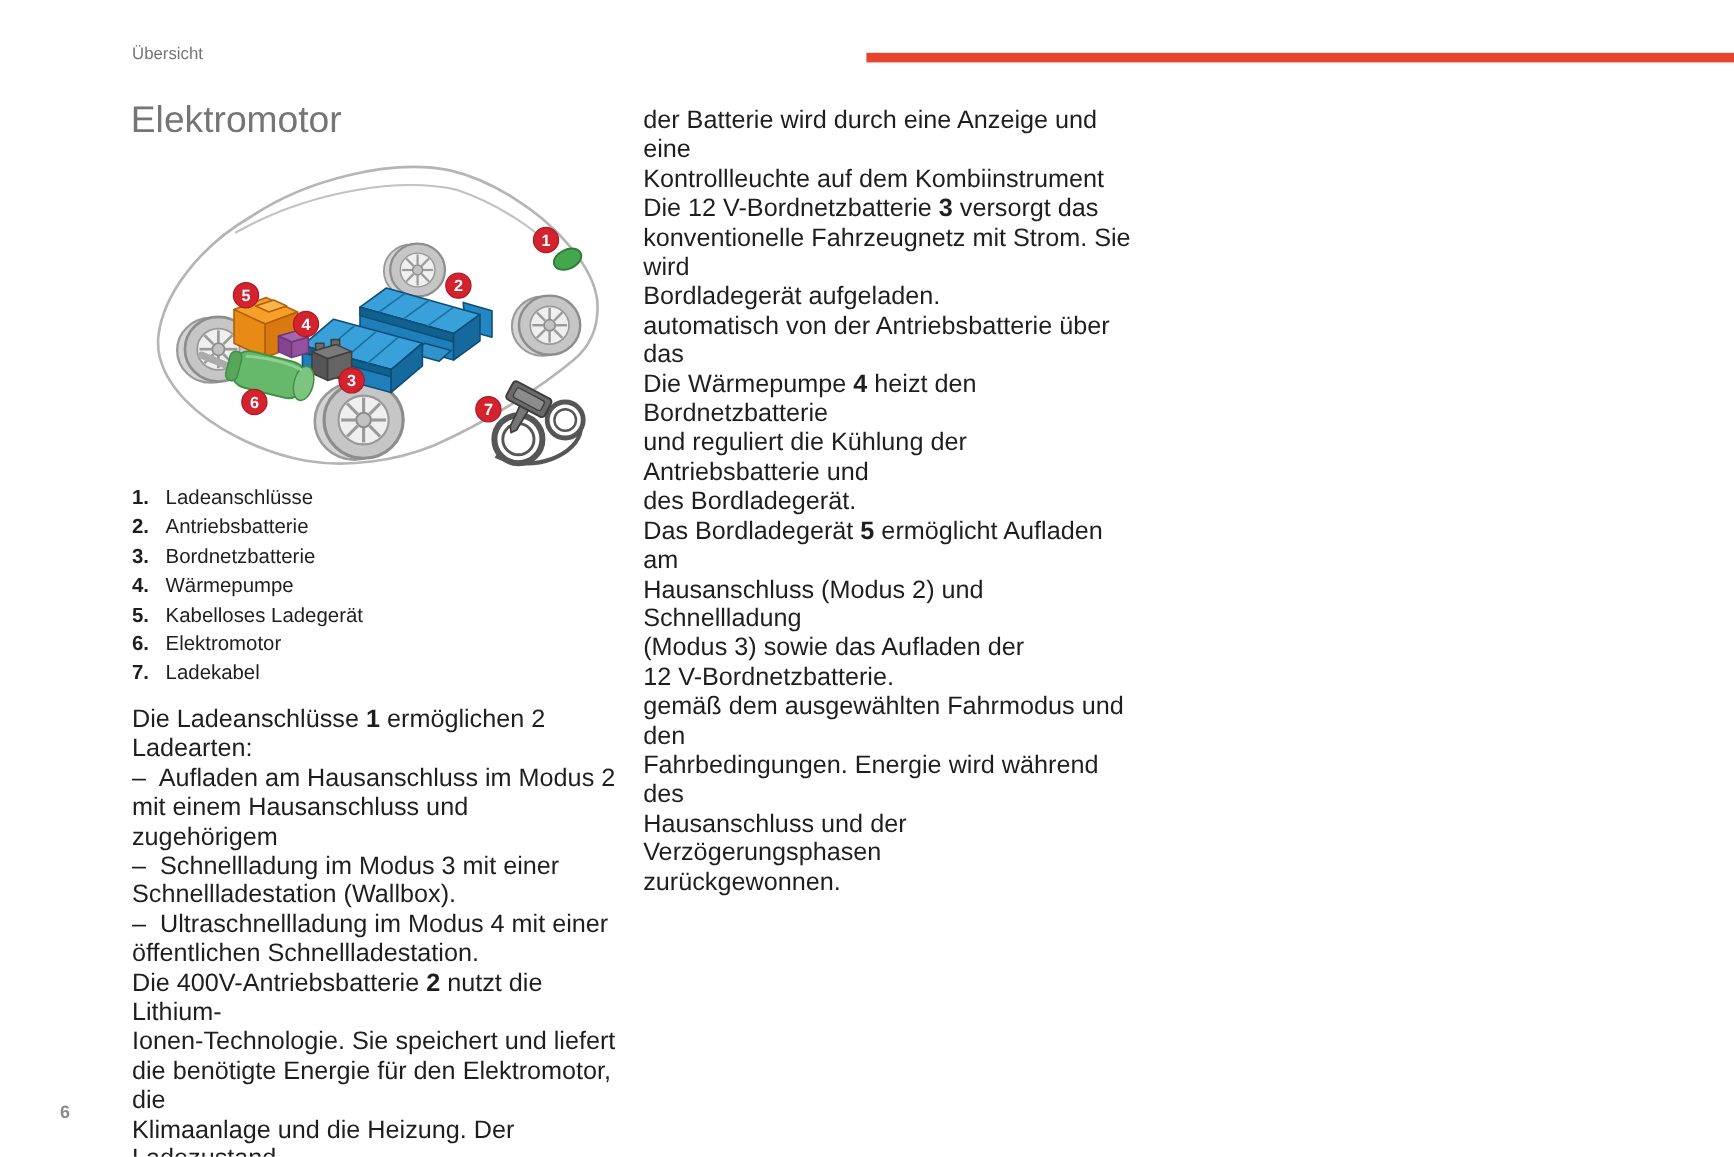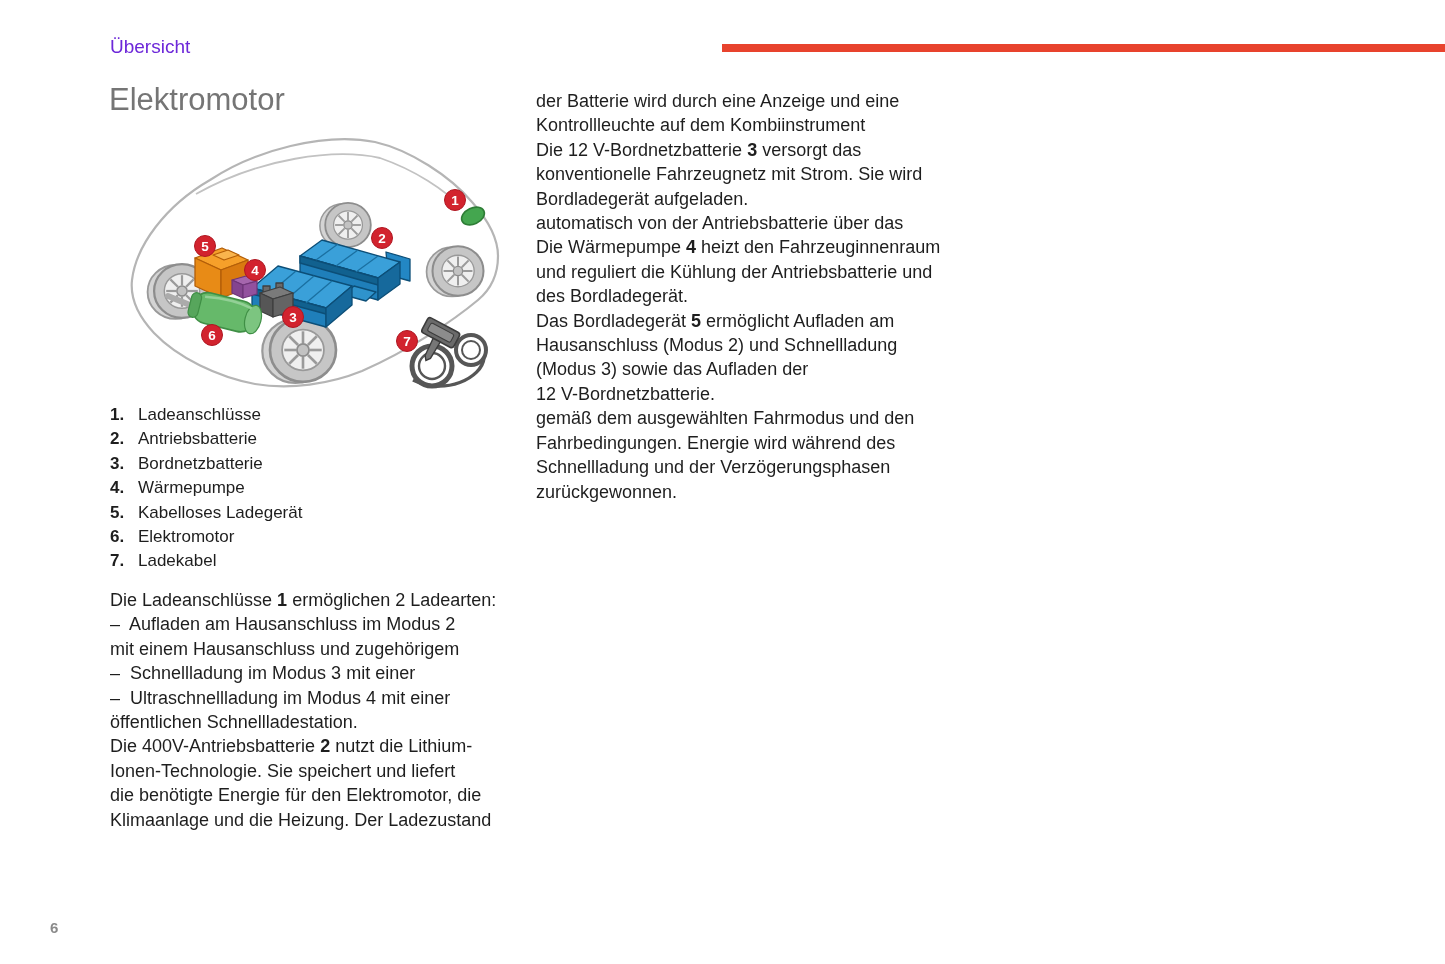--- a/index.html
+++ b/index.html
@@ -1,28 +1,28 @@
 <!DOCTYPE html>
 <html><head>
 <meta charset="utf-8">
 <style>
   html,body{margin:0;padding:0;}
   body{
     width:1445px;height:964px;background:#ffffff;position:relative;overflow:hidden;
     font-family:"Liberation Sans", sans-serif;color:#1e1e1e;
   }
-  .header-label{position:absolute;left:110px;top:36px;font-size:19px;color:#6d28d9;}
+  .header-label{position:absolute;left:110px;top:36px;font-size:14px;color:#737373;}
   .red-bar{position:absolute;left:722px;top:44px;width:723px;height:8px;background:#e8432d;}
   .page-title{position:absolute;left:109px;top:82px;font-size:31px;font-weight:400;color:#757575;}
   .diagram{position:absolute;left:110px;top:128px;width:400px;height:272px;}
   .diagram svg{display:block;width:400px;height:272px;}
   .legend{position:absolute;left:110px;top:405px;font-size:17px;}
   .legend-item{display:flex;height:24.4px;align-items:baseline;}
   .legend-num{font-weight:bold;width:28px;flex:0 0 28px;}
-  .col{position:absolute;font-size:18px;line-height:24.4px;}
+  .col{position:absolute;font-size:21px;line-height:24.4px;}
   .col-left{left:110px;top:588px;width:405px;}
   .col-right{left:536px;top:89px;width:415px;}
   .textline{white-space:pre-wrap;}
   .page-number{position:absolute;left:50px;top:919px;font-size:15px;font-weight:bold;color:#8a8a8a;}
 </style>
 </head>
 <body>
 
 <div class="header-label">Übersicht</div>
 <div class="red-bar"></div>
@@ -185,40 +185,41 @@
       <span class="legend-num">7.</span>
       <span>Ladekabel</span>
     </div>
   </div>
 
 <div class="col col-left">
     <div class="textline"><span>Die Ladeanschlüsse </span><b>1</b><span> ermöglichen 2 Ladearten:</span></div>
     <div class="textline"><span>–&nbsp; Aufladen am Hausanschluss im Modus 2</span></div>
     <div class="textline"><span>mit einem Hausanschluss und zugehörigem</span></div>
     <div class="textline"><span>–&nbsp; Schnellladung im Modus 3 mit einer</span></div>
+    <div class="textline"><span>Schnellladestation (Wallbox).</span></div>
     <div class="textline"><span>–&nbsp; Ultraschnellladung im Modus 4 mit einer</span></div>
     <div class="textline"><span>öffentlichen Schnellladestation.</span></div>
     <div class="textline"><span>Die 400V-Antriebsbatterie </span><b>2</b><span> nutzt die Lithium-</span></div>
     <div class="textline"><span>Ionen-Technologie. Sie speichert und liefert</span></div>
     <div class="textline"><span>die benötigte Energie für den Elektromotor, die</span></div>
     <div class="textline"><span>Klimaanlage und die Heizung. Der Ladezustand</span></div>
   </div>
 <div class="col col-right">
     <div class="textline"><span>der Batterie wird durch eine Anzeige und eine</span></div>
     <div class="textline"><span>Kontrollleuchte auf dem Kombiinstrument</span></div>
     <div class="textline"><span>Die 12 V-Bordnetzbatterie </span><b>3</b><span> versorgt das</span></div>
     <div class="textline"><span>konventionelle Fahrzeugnetz mit Strom. Sie wird</span></div>
     <div class="textline"><span>Bordladegerät aufgeladen.</span></div>
     <div class="textline"><span>automatisch von der Antriebsbatterie über das</span></div>
-    <div class="textline"><span>Die Wärmepumpe </span><b>4</b><span> heizt den Fahrzeuginnenraum</span></div>
+    <div class="textline"><span>Die Wärmepumpe </span><b>4</b><span> heizt den Bordnetzbatterie</span></div>
     <div class="textline"><span>und reguliert die Kühlung der Antriebsbatterie und</span></div>
     <div class="textline"><span>des Bordladegerät.</span></div>
     <div class="textline"><span>Das Bordladegerät </span><b>5</b><span> ermöglicht Aufladen am</span></div>
     <div class="textline"><span>Hausanschluss (Modus 2) und Schnellladung</span></div>
     <div class="textline"><span>(Modus 3) sowie das Aufladen der</span></div>
     <div class="textline"><span>12 V-Bordnetzbatterie.</span></div>
     <div class="textline"><span>gemäß dem ausgewählten Fahrmodus und den</span></div>
     <div class="textline"><span>Fahrbedingungen. Energie wird während des</span></div>
-    <div class="textline"><span>Schnellladung und der Verzögerungsphasen</span></div>
+    <div class="textline"><span>Hausanschluss und der Verzögerungsphasen</span></div>
     <div class="textline"><span>zurückgewonnen.</span></div>
   </div>
 
 <div class="page-number">6</div>
 
 </body></html>

